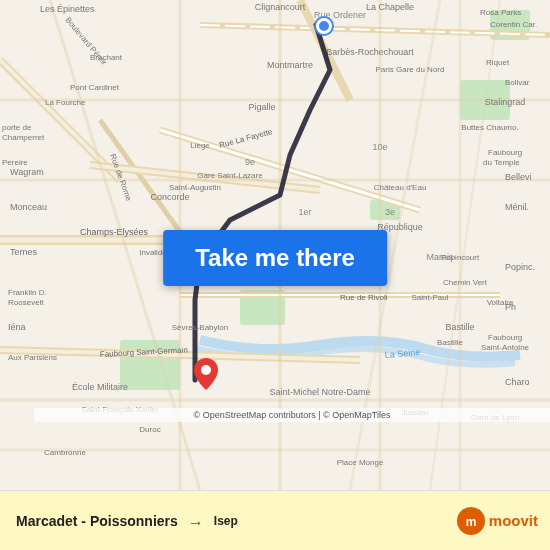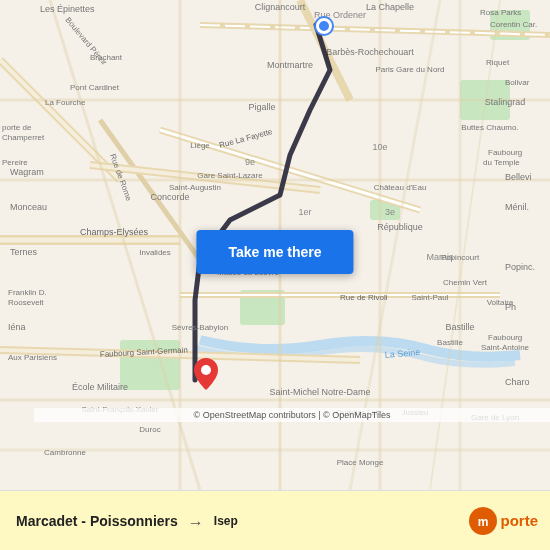--- a/index.html
+++ b/index.html
@@ -40,21 +40,21 @@
     .take-me-there-btn {
       position: absolute;
       left: 50%;
       top: 230px;
       transform: translateX(-50%);
       background: #1a73e8;
       color: white;
       border: none;
       border-radius: 4px;
       padding: 14px 32px;
-      font-size: 14px;
+      font-size: 24px;
       font-weight: bold;
       cursor: pointer;
       white-space: nowrap;
       box-shadow: 0 2px 8px rgba(0,0,0,0.3);
       z-index: 10;
     }
 
     
     .origin-marker {
       position: absolute;
@@ -336,15 +336,15 @@
 <div id="bottom-bar">
   <span class="route-from">Marcadet - Poissonniers</span>
   <span class="route-arrow">→</span>
   <span class="route-to">Isep</span>
 
   <div class="moovit-logo">
     <svg class="moovit-icon" viewBox="0 0 28 28">
       <circle cx="14" cy="14" r="14" fill="#e05c00"></circle>
       <text x="14" y="19" font-size="12" font-weight="bold" fill="white" text-anchor="middle">m</text>
     </svg>
-    <span class="moovit-text">porte</span>
+    <span class="moovit-text">moovit</span>
   </div>
 </div>
 
 </body></html>

